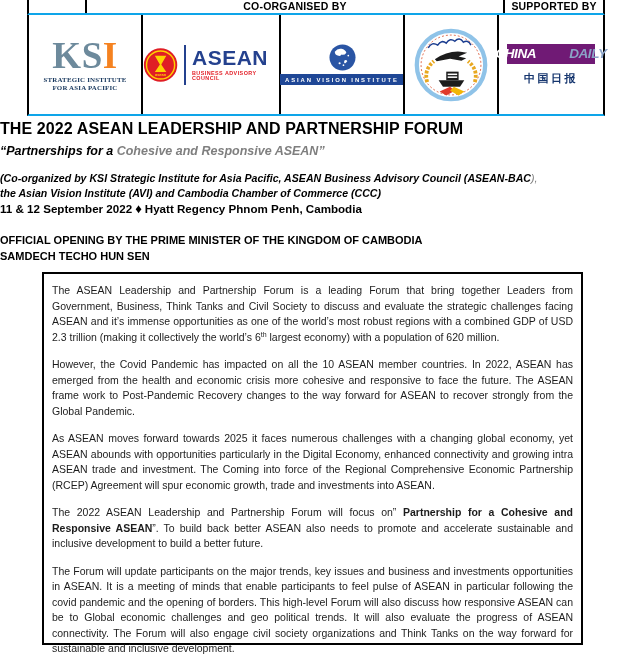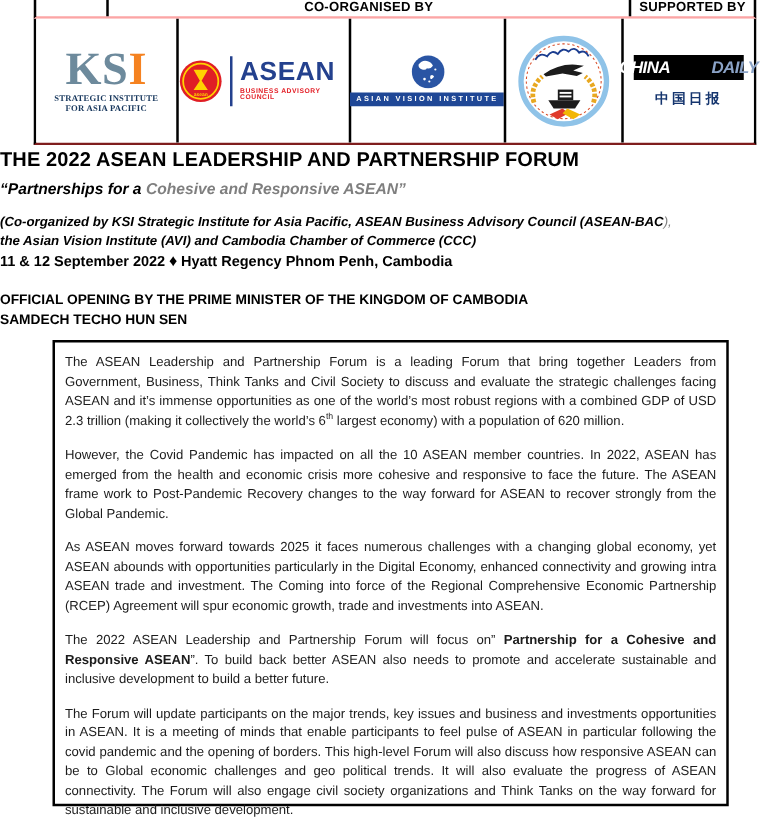--- a/index.html
+++ b/index.html
@@ -2,25 +2,25 @@
 <html><head>
 <meta charset="utf-8">
 <style>
   html,body{margin:0;padding:0;background:#fff;}
   #page{
     position:relative;width:623px;height:660px;background:#fff;overflow:hidden;
     font-family:"Liberation Sans",sans-serif;color:#000;
   }
   
   #logo-table{position:absolute;left:27px;top:0;width:578px;}
-  .hdr-row{display:flex;border-left:2px solid #000;border-right:2px solid #000;border-bottom:2px solid #fca5a5;}
+  .hdr-row{display:flex;border-left:2px solid #000;border-right:2px solid #000;border-bottom:2px solid #0ea5e9;}
   .hdr-cell{box-sizing:border-box;height:13px;font-size:10.5px;font-weight:bold;
     text-align:center;line-height:12px;letter-spacing:0.2px;}
   .hdr-cell + .hdr-cell{border-left:2px solid #000;}
-  .logo-row{display:flex;border-left:2px solid #000;border-right:2px solid #000;border-bottom:2px solid #7f1d1d;}
+  .logo-row{display:flex;border-left:2px solid #000;border-right:2px solid #000;border-bottom:2px solid #0ea5e9;}
   .logo-cell{box-sizing:border-box;height:99px;display:flex;align-items:center;justify-content:center;background:#fff;}
   .logo-cell + .logo-cell{border-left:2px solid #000;}
 
   
   .ksi{display:flex;flex-direction:column;align-items:center;line-height:1;}
   .ksi-acronym{font-family:"Liberation Serif",serif;font-weight:bold;font-size:37px;letter-spacing:0.5px;}
   .ksi-ks{color:#6d8a9c;}
   .ksi-i{color:#f58220;}
   .ksi-sub{font-family:"Liberation Serif",serif;font-weight:bold;font-size:6.9px;color:#16365c;
     text-align:center;letter-spacing:0.2px;line-height:8px;margin-top:2px;}
@@ -34,21 +34,21 @@
 
   
   .avi{display:flex;flex-direction:column;align-items:center;}
   .avi-top{display:flex;align-items:center;gap:4px;}
   .avi-acronym{font-family:"Liberation Serif",serif;color:#1f4796;font-size:27px;font-weight:bold;letter-spacing:6px;line-height:1;}
   .avi-bar{margin-top:3px;background:#1f4796;color:#fff;font-size:5.9px;font-weight:bold;
     letter-spacing:1.9px;padding:2.5px 5px 2px 5px;white-space:nowrap;}
 
   
   .cd{display:flex;flex-direction:column;align-items:center;}
-  .cd-box{width:88px;height:20px;background:#000000;display:flex;align-items:center;justify-content:center;}
+  .cd-box{width:88px;height:20px;background:#701a75;display:flex;align-items:center;justify-content:center;}
   .cd-word{font-weight:bold;font-style:italic;font-size:13.5px;letter-spacing:-0.4px;line-height:1;}
   .cd-china{color:#ffffff;}
   .cd-daily{color:#8ba3c7;margin-left:33px;}
   .cd-cn{margin-top:7px;font-size:11px;font-weight:bold;color:#15356e;letter-spacing:2.5px;}
 
   
   .centered{position:absolute;left:0;width:562px;}
   #main-title{top:120px;font-size:16px;font-weight:bold;letter-spacing:0.1px;}
   #subtitle{top:144px;font-size:12.5px;font-weight:bold;font-style:italic;}
   #subtitle .sub2{color:#7f7f7f;}

